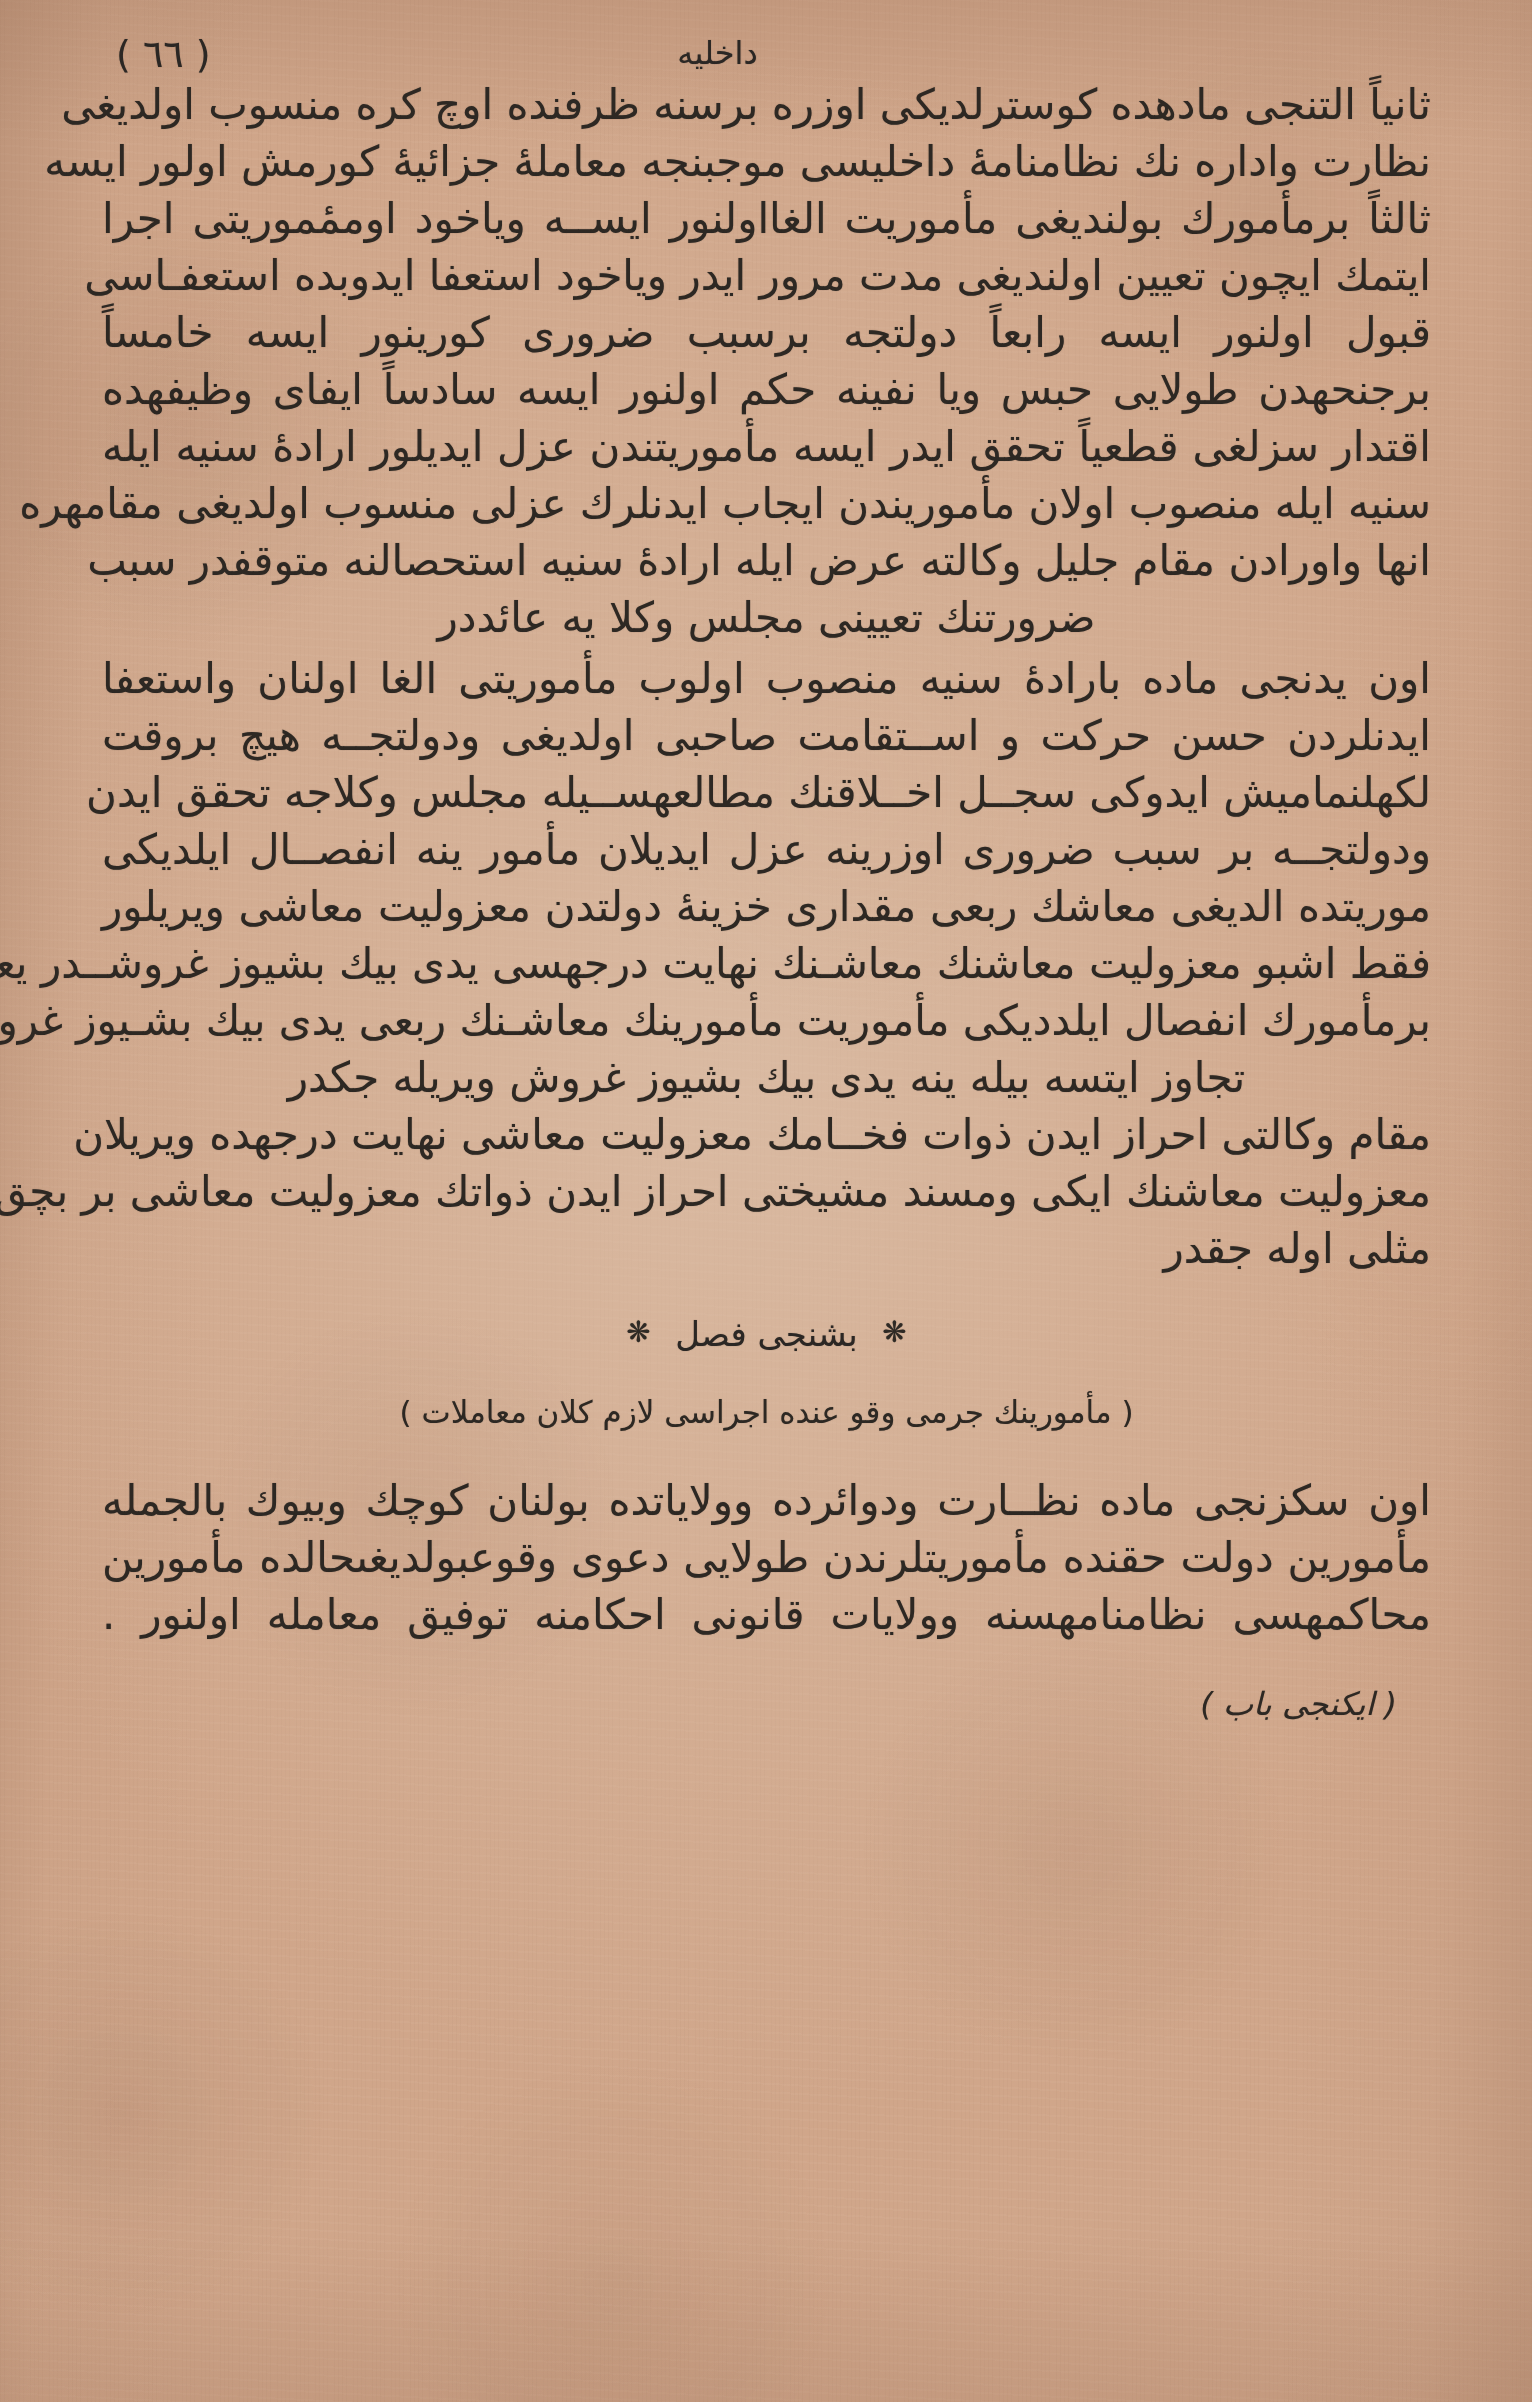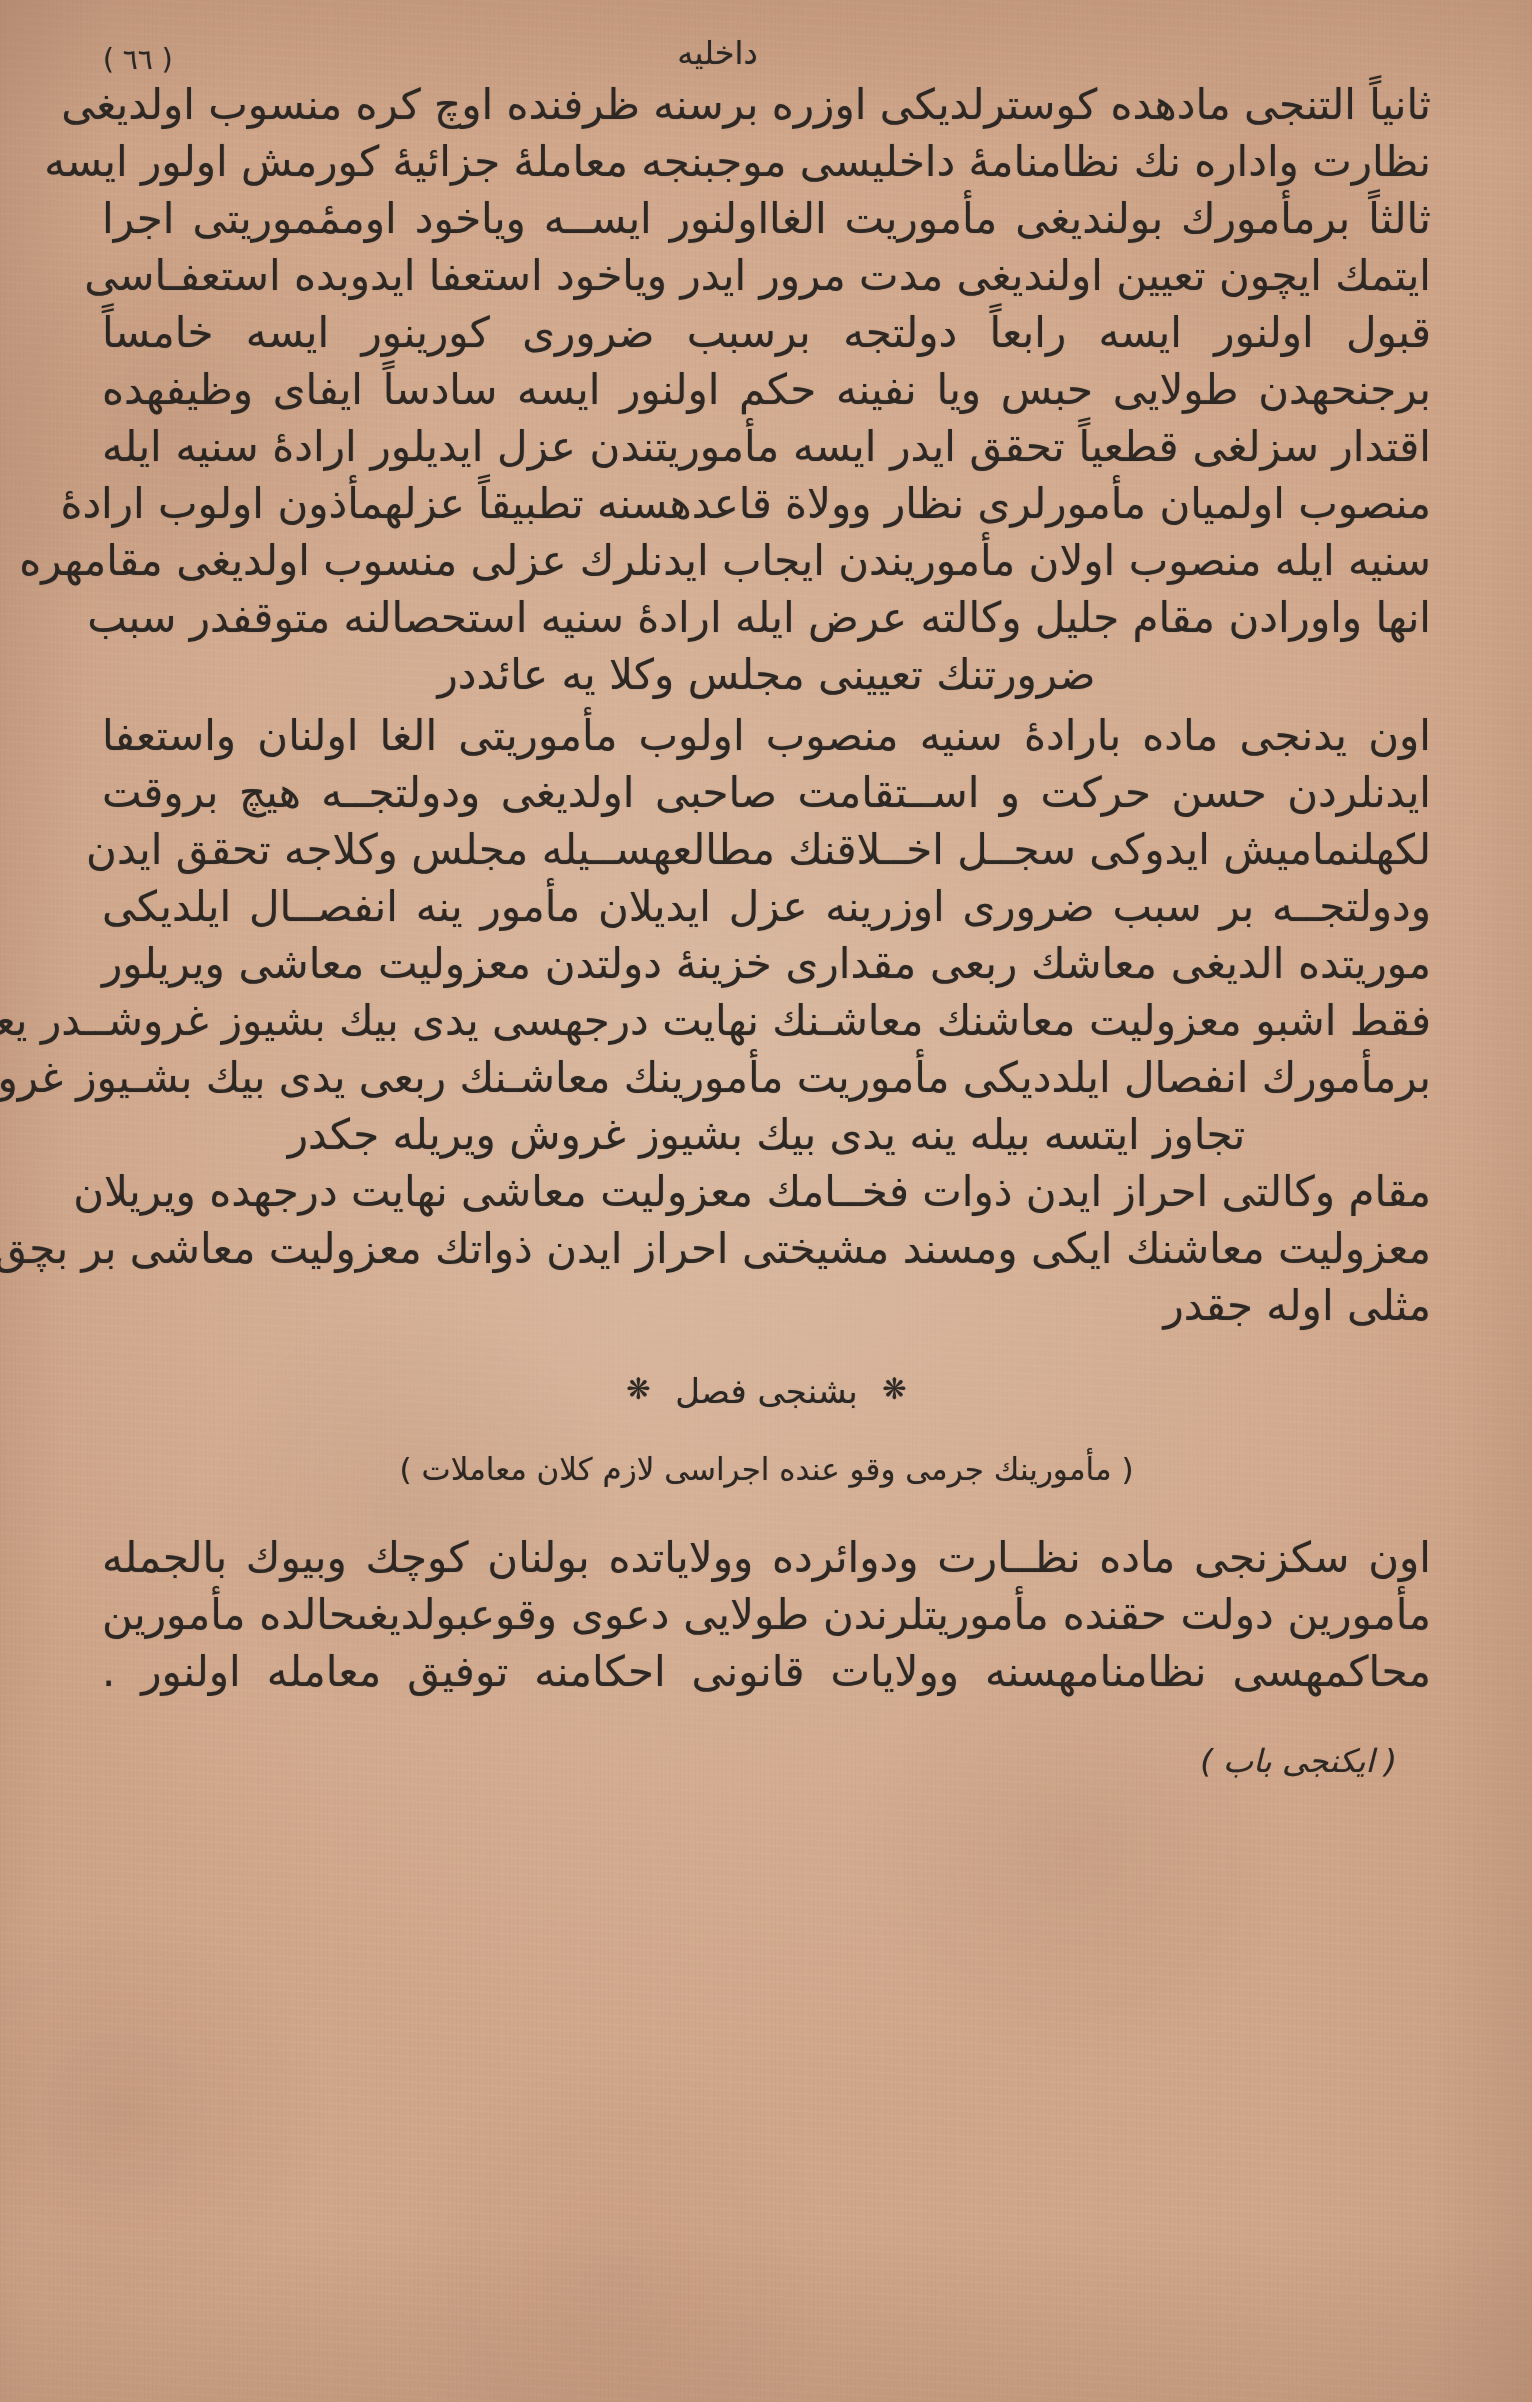--- a/index.html
+++ b/index.html
@@ -61,23 +61,23 @@
   }
   .hdr-title {
     font-size: 32px;
     letter-spacing: 0.9px;
     color: #2b2724;
     text-shadow: 0 0 1.1px rgba(40,34,28,0.45);
     transform: translateX(-49px);
   }
   .hdr-pageno {
     position: absolute;
-    left: 1px;
+    left: 14px;
     bottom: -3.8px;
-    font-size: 28px;
+    font-size: 38px;
     color: #2b2724;
     letter-spacing: 2.8px;
     text-shadow: 0 0 1px rgba(40,34,28,0.4);
     text-align: center;
   }
 
   .body-block {
     margin-top: 3.8px;
   }
 
@@ -150,21 +150,20 @@
     </div>
 
     <div class="body-block">
       <div class="ln just">ثانياً  التنجى مادهده كوسترلديكى اوزره برسنه ظرفنده اوچ كره منسوب اولديغى</div>
       <div class="ln just">نظارت واداره نك نظامنامهٔ داخليسى موجبنجه معاملهٔ جزائيهٔ كورمش اولور ايسه</div>
       <div class="ln just">ثالثاً  برمأمورك بولنديغى مأموريت الغااولنور ايســه وياخود اوممٔموريتى اجرا</div>
       <div class="ln just">ايتمك ايچون تعيين اولنديغى مدت مرور ايدر وياخود استعفا ايدوبده استعفـاسى</div>
       <div class="ln just">قبول اولنور ايسه      رابعاً  دولتجه برسبب ضرورى كورينور ايسه      خامساً</div>
       <div class="ln just">برجنحهدن طولايى حبس ويا نفينه حكم اولنور ايسه      سادساً ايفاى وظيفهده</div>
       <div class="ln just">اقتدار سزلغى قطعياً تحقق ايدر ايسه مأموريتندن عزل ايديلور      ارادهٔ سنيه ايله</div>
-      <div class="ln just">منصوب اولميان مأمورلرى نظار وولاة قاعدهسنه تطبيقاً عزلهمأذون اولوب ارادهٔ</div>
       <div class="ln just">سنيه ايله منصوب اولان مأموريندن ايجاب ايدنلرك عزلى منسوب اولديغى مقامهره</div>
       <div class="ln just">انها واورادن مقام جليل وكالته عرض ايله ارادهٔ سنيه استحصالنه متوقفدر سبب</div>
       <div class="ln center">ضرورتنك تعيينى مجلس وكلا يه عائددر</div>
     </div>
 
     <div class="body-block">
       <div class="ln just">اون يدنجى ماده      بارادهٔ سنيه منصوب اولوب مأموريتى الغا اولنان واستعفا</div>
       <div class="ln just">ايدنلردن حسن حركت و اســتقامت صاحبى اولديغى ودولتجــه هيچ بروقت</div>
       <div class="ln just">لكهلنماميش ايدوكى سجــل اخــلاقنك مطالعهســيله مجلس وكلاجه تحقق ايدن</div>
       <div class="ln just">ودولتجــه بر سبب ضرورى اوزرينه عزل ايديلان مأمور ينه انفصــال ايلديكى</div>

